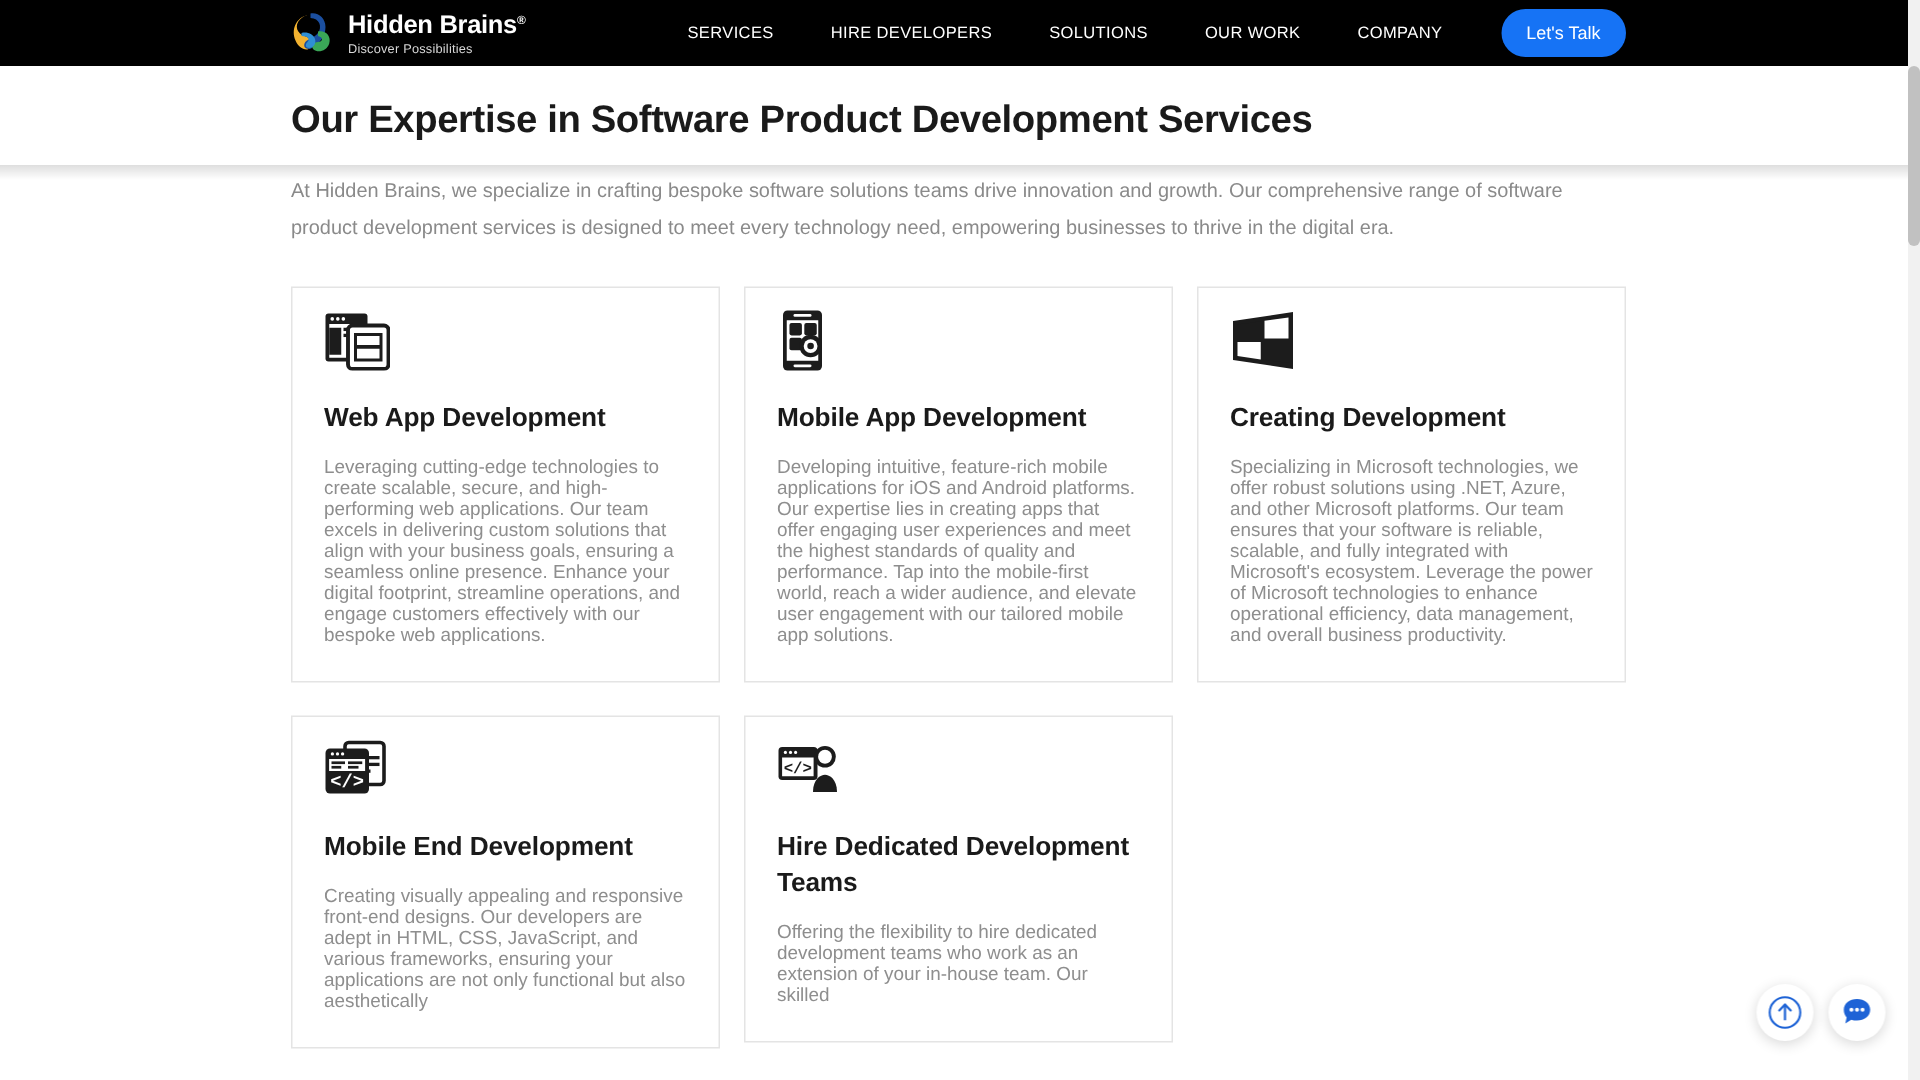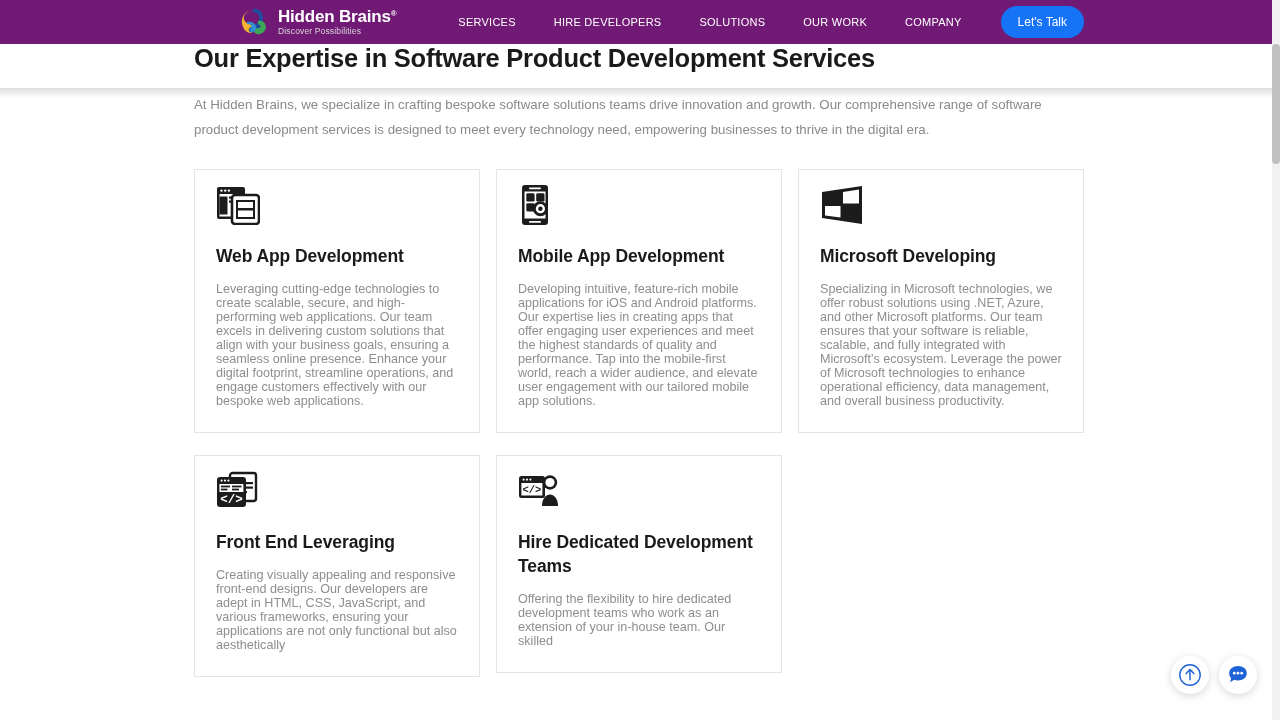--- a/index.html
+++ b/index.html
@@ -14,26 +14,25 @@
   body {
     font-family: "Liberation Sans", sans-serif;
     background: #ffffff;
     color: #222222;
     position: relative;
   }
 
   
   .site-header {
     height: 44px;
-    background: #701a75;
+    background: #000000;
     display: flex;
     align-items: center;
     position: relative;
     z-index: 30;
-    padding-left: 46px;
   }
 
   .header-inner {
     width: 100%;
     max-width: 1280px;
     margin: 0 auto;
     padding: 0 196px 0 192px;
     display: flex;
     align-items: center;
     justify-content: space-between;
@@ -126,20 +125,21 @@
   .container {
     width: 1280px;
     padding: 0 194px 0 194px;
   }
 
   .section-title {
     font-size: 25.5px;
     font-weight: bold;
     color: #1a1a1a;
     letter-spacing: -0.25px;
+    margin-top: 22px;
   }
 
   .section-intro {
     font-size: 13.3px;
     line-height: 25px;
     color: #8a8a8a;
     margin-top: 19px;
     max-width: 880px;
   }
 
@@ -315,21 +315,21 @@
       <div class="card">
         <div class="card-icon">
           <svg width="44" height="42" viewBox="0 0 44 42" aria-hidden="true">
             <polygon points="2,8 42,2 42,40 2,34" fill="#1c1c1c"></polygon>
             <polygon points="5,10.4 20.5,8.2 20.5,19.6 5,19.6" fill="#1c1c1c"></polygon>
             <polygon points="23,7.9 39,5.6 39,19.6 23,19.6" fill="#ffffff"></polygon>
             <polygon points="5,22 20.5,22 20.5,33.6 5,31.4" fill="#ffffff"></polygon>
             <polygon points="23,22 39,22 39,36 23,33.8" fill="#1c1c1c"></polygon>
           </svg>
         </div>
-        <div class="card-title">Microsoft Developing</div>
+        <div class="card-title">Creating Development</div>
         <div class="card-text">Specializing in Microsoft technologies, we offer robust solutions using .NET, Azure, and other Microsoft platforms. Our team ensures that your software is reliable, scalable, and fully integrated with Microsoft's ecosystem. Leverage the power of Microsoft technologies to enhance operational efficiency, data management, and overall business productivity.</div>
       </div>
 
       <div class="card">
         <div class="card-icon">
           <svg width="44" height="40" viewBox="0 0 44 40" aria-hidden="true">
             <rect x="14" y="2" width="26" height="28" rx="2.5" fill="#ffffff" stroke="#1c1c1c" stroke-width="2.4"></rect>
             <rect x="17" y="11" width="20" height="2.2" fill="#1c1c1c"></rect>
             <rect x="17" y="15.5" width="20" height="2.2" fill="#1c1c1c"></rect>
             <rect x="17" y="20" width="14" height="2.2" fill="#1c1c1c"></rect>
@@ -338,21 +338,21 @@
             <rect x="5" y="14.6" width="9" height="1.8" fill="#1c1c1c"></rect>
             <rect x="5" y="17.6" width="6.5" height="1.8" fill="#1c1c1c"></rect>
             <rect x="16" y="14.6" width="9.5" height="1.8" fill="#1c1c1c"></rect>
             <rect x="16" y="17.6" width="7" height="1.8" fill="#1c1c1c"></rect>
             <circle cx="5.6" cy="9.6" r="1.1" fill="#ffffff"></circle>
             <circle cx="9" cy="9.6" r="1.1" fill="#ffffff"></circle>
             <circle cx="12.4" cy="9.6" r="1.1" fill="#ffffff"></circle>
             <text x="15.5" y="31.6" font-family="'Liberation Mono', monospace" font-size="12.5" font-weight="bold" fill="#ffffff" text-anchor="middle">&lt;/&gt;</text>
           </svg>
         </div>
-        <div class="card-title">Front End Leveraging</div>
+        <div class="card-title">Mobile End Development</div>
         <div class="card-text">Creating visually appealing and responsive front-end designs. Our developers are adept in HTML, CSS, JavaScript, and various frameworks, ensuring your applications are not only functional but also aesthetically</div>
       </div>
 
       <div class="card">
         <div class="card-icon">
           <svg width="44" height="38" viewBox="0 0 44 38" aria-hidden="true">
             <rect x="1" y="4" width="26" height="22" rx="2.5" fill="#1c1c1c"></rect>
             <rect x="3.4" y="11" width="21" height="12.5" fill="#ffffff"></rect>
             <text x="13.9" y="21.4" font-family="'Liberation Mono', monospace" font-size="10.5" font-weight="bold" fill="#1c1c1c" text-anchor="middle">&lt;/&gt;</text>
             <circle cx="5.6" cy="7.6" r="1.05" fill="#ffffff"></circle>

